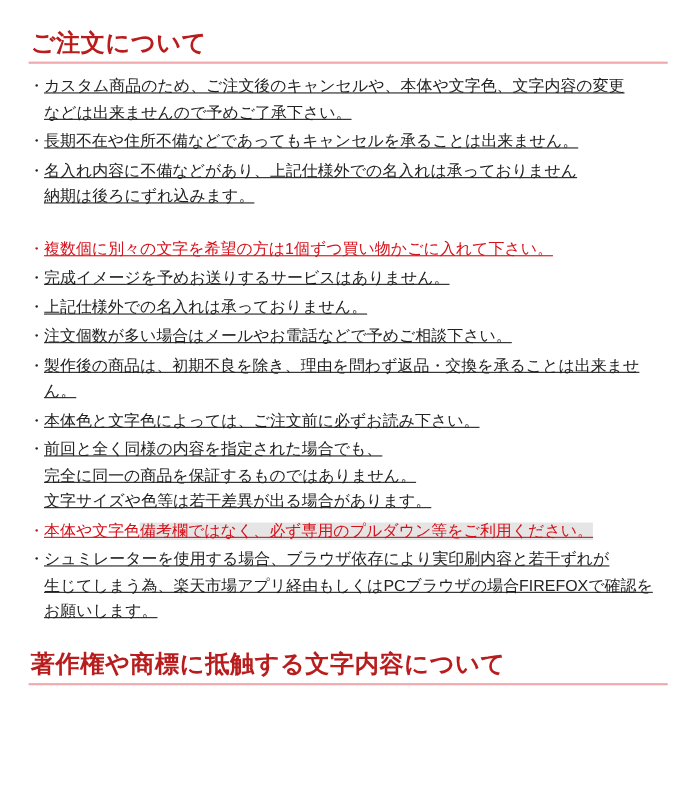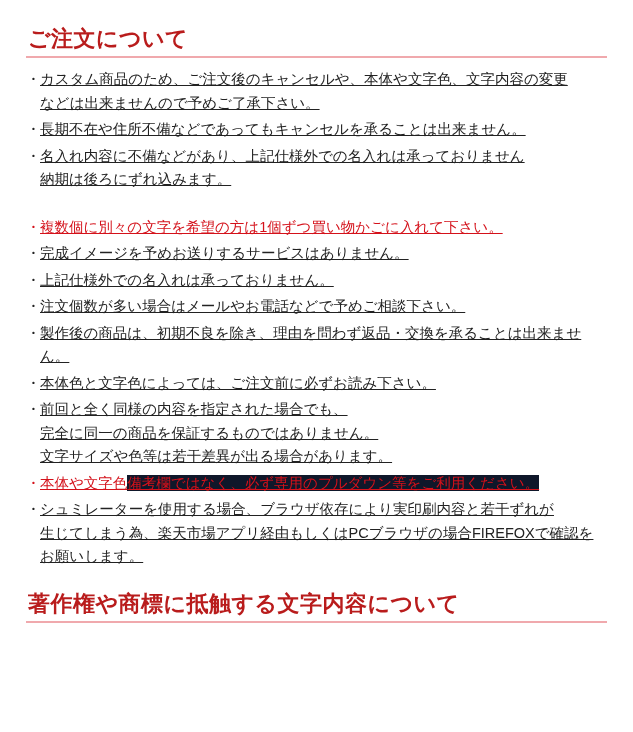--- a/index.html
+++ b/index.html
@@ -74,21 +74,21 @@
     font-size: 14.5px;
     line-height: 1.62;
   }
   .itemtext {
     flex: 1 1 auto;
     white-space: pre-line;
     text-decoration: underline;
   }
   li.red .itemtext, li.red .bullet { color: #d4111a; }
   .hl {
-    background: #0f172a;
+    background: #e5e5e5;
   }
 </style>
 </head>
 <body>
 
 <div class="page">
 
 
   <div class="section sec1">
     <span class="section-title-wrap">

